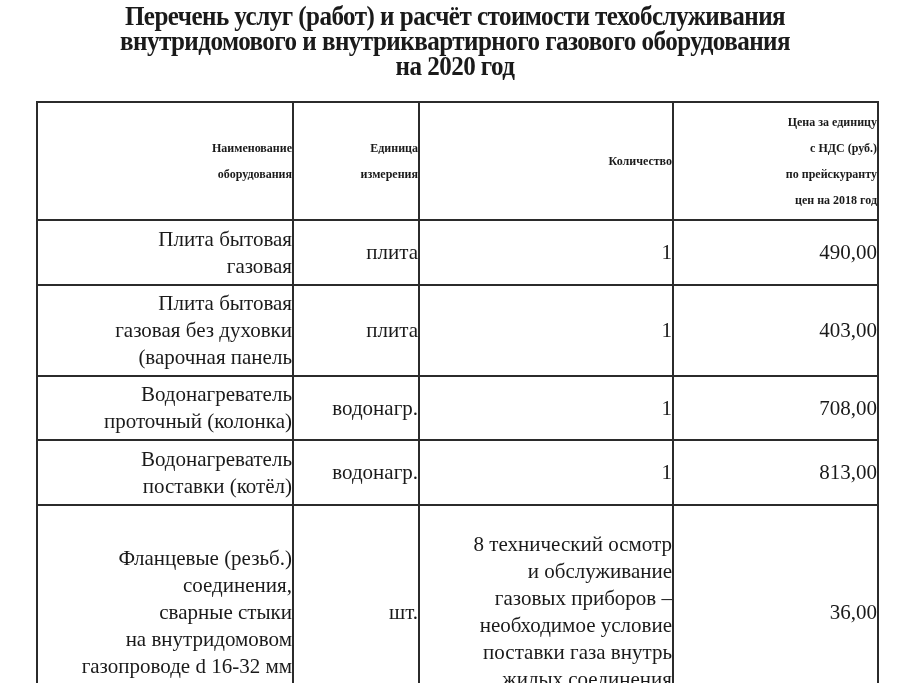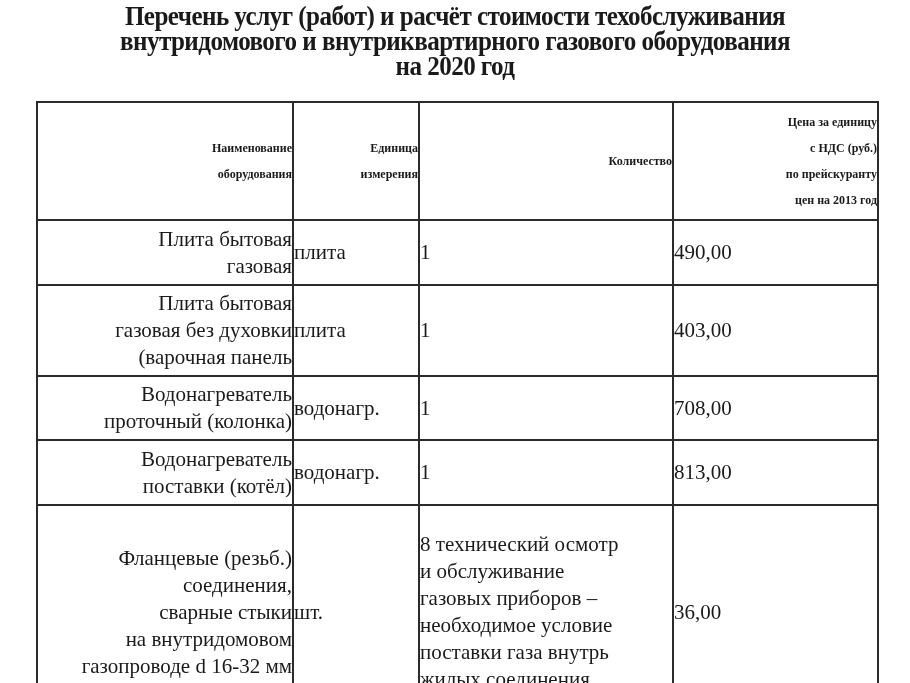--- a/index.html
+++ b/index.html
@@ -45,21 +45,21 @@
       line-height: 27px;
       font-weight: normal;
     }
     table.grid th {
       font-weight: bold;
       font-size: 12px;
       line-height: 26px;
       text-align: right;
     }
     td.name { text-align: right; padding-left: 5px; }
-    td.center { text-align: left; }
+    td.center { text-align: right; }
     .hdr-line { display: block; white-space: nowrap; }
     .cell-line { display: block; white-space: nowrap; }
   </style>
 </head>
 <body>
 
 <div class="title">
   <div>Перечень услуг (работ) и расчёт стоимости техобслуживания</div>
   <div>внутридомового и внутриквартирного газового оборудования</div>
   <div>на 2020 год</div>
@@ -82,21 +82,21 @@
         <span class="hdr-line">Единица</span>
         <span class="hdr-line">измерения</span>
       </th>
       <th>
         <span class="hdr-line">Количество</span>
       </th>
       <th>
         <span class="hdr-line">Цена за единицу</span>
         <span class="hdr-line">с НДС (руб.)</span>
         <span class="hdr-line">по прейскуранту</span>
-        <span class="hdr-line">цен на 2013 год</span>
+        <span class="hdr-line">цен на 2018 год</span>
       </th>
     </tr>
   </thead>
   <tbody>
 
     <tr style="height:65px">
       <td class="name">
         <span class="cell-line">Плита бытовая</span>
         <span class="cell-line">газовая</span>
       </td>

